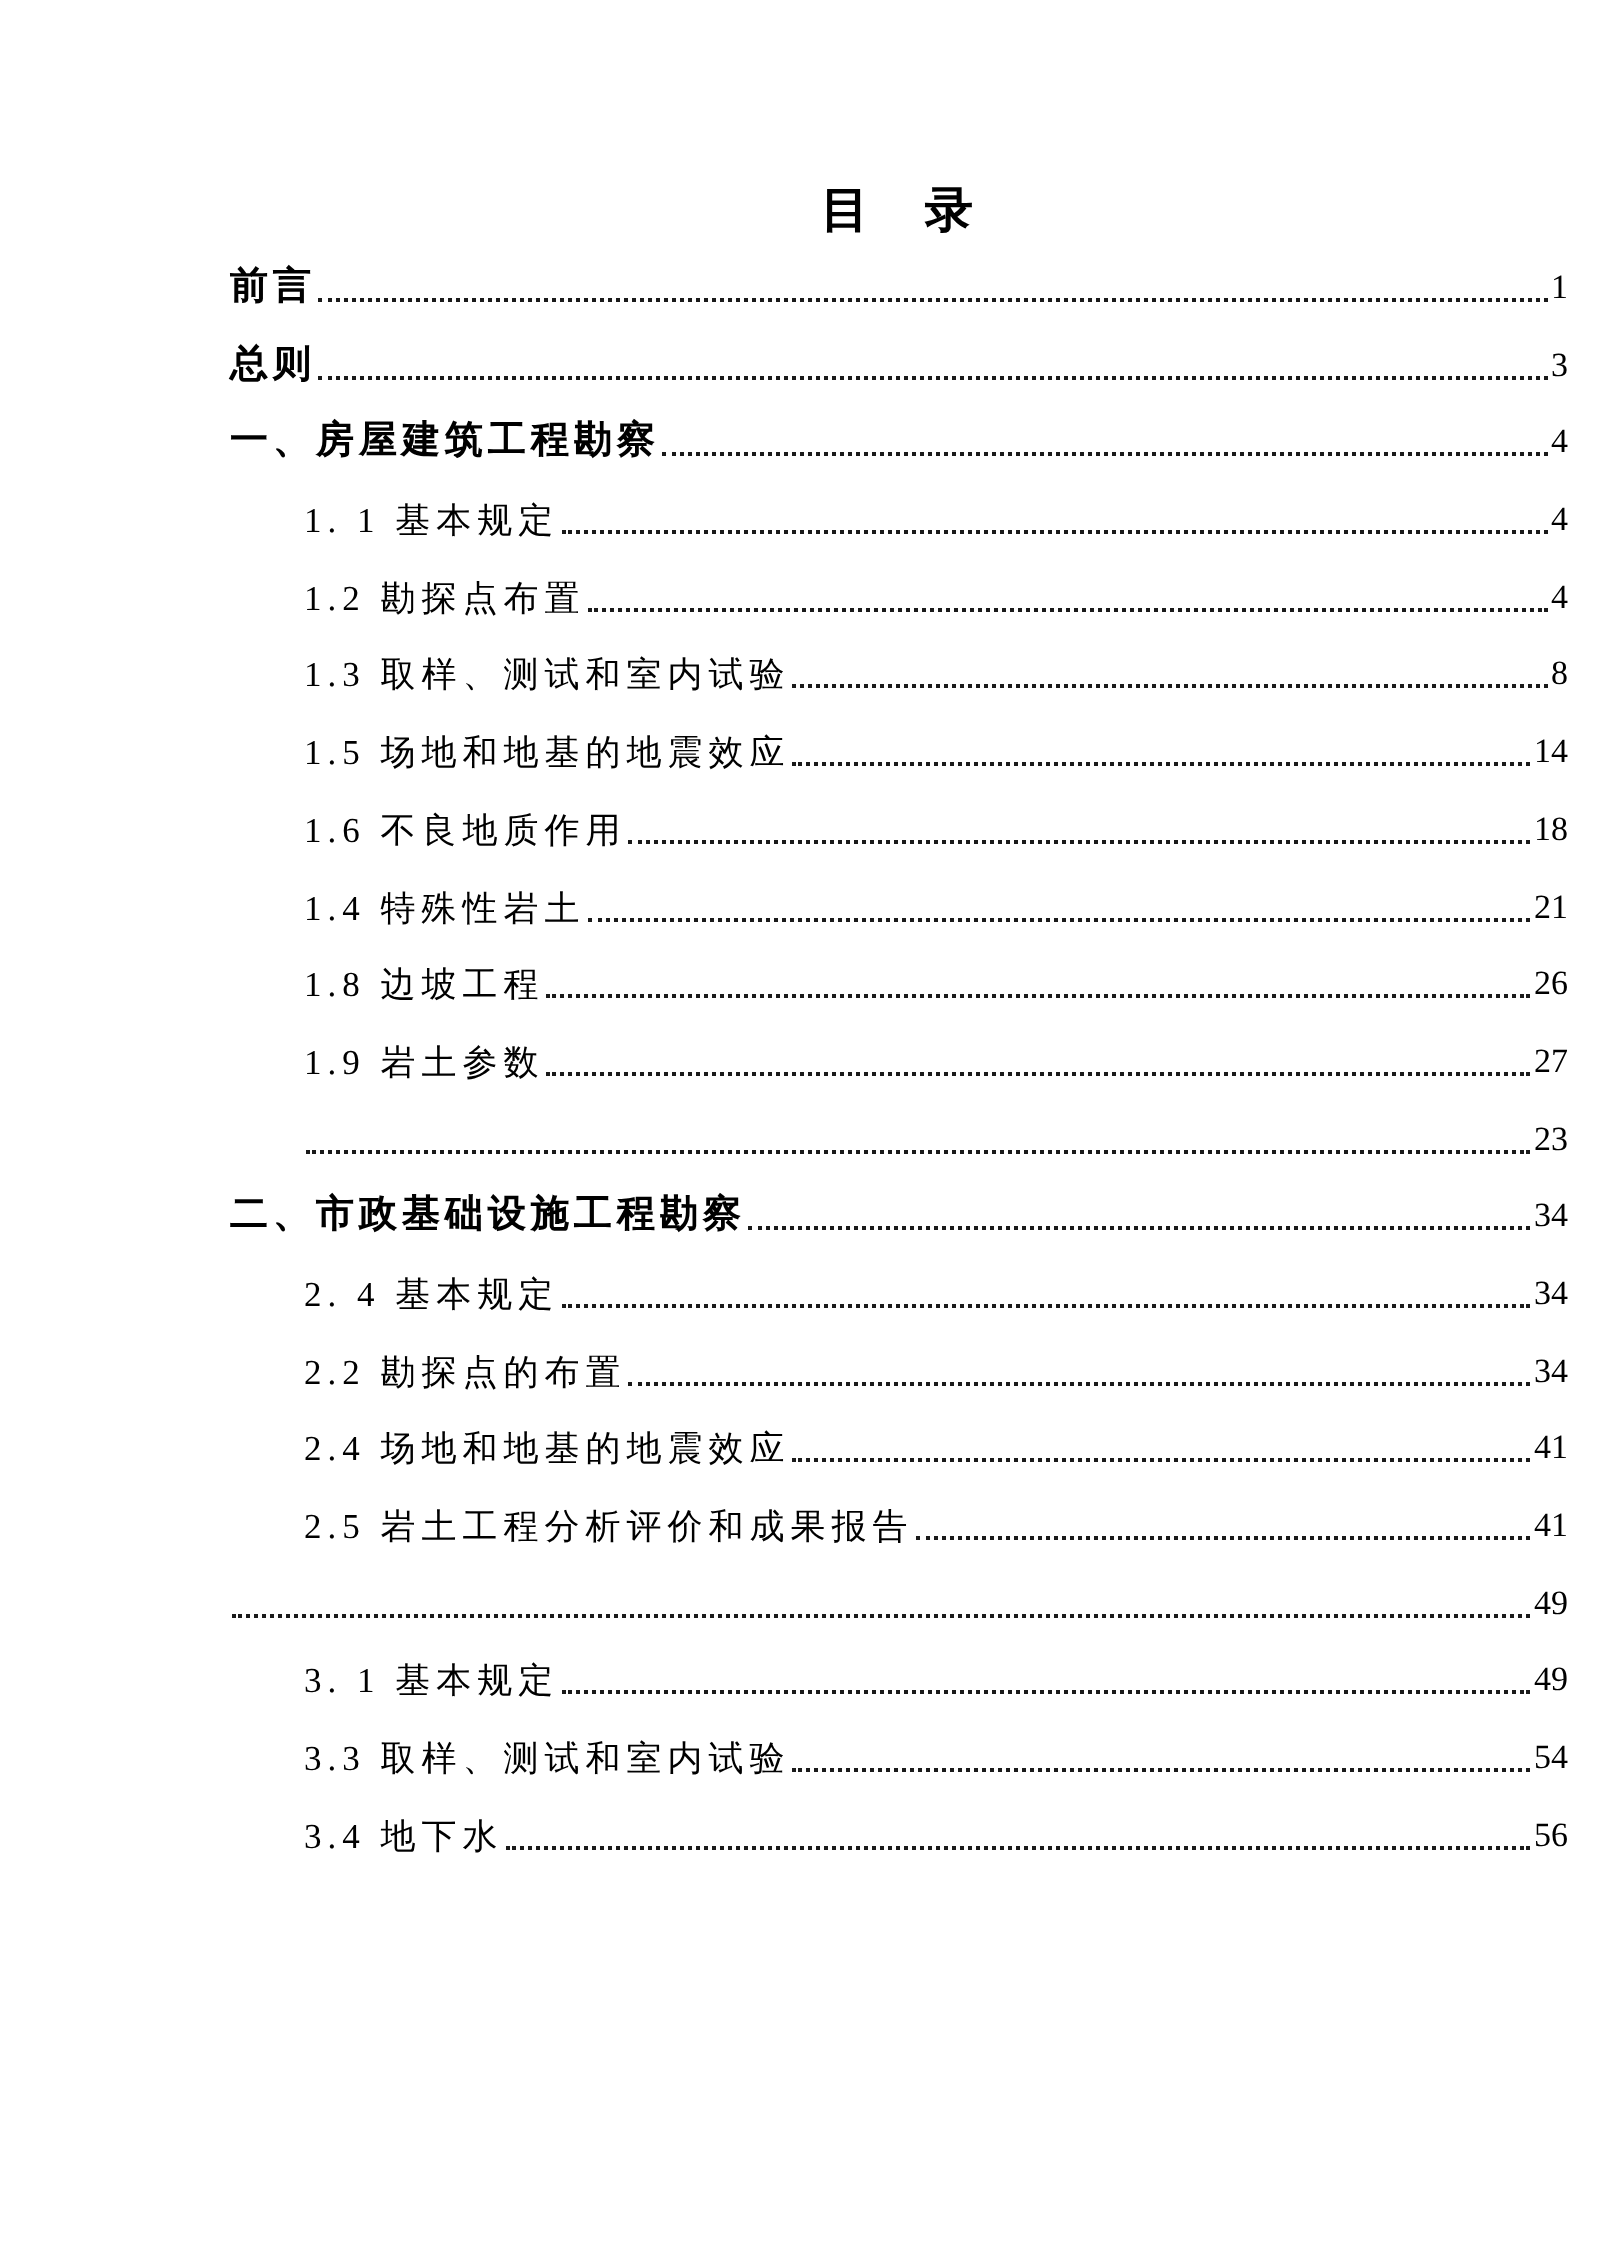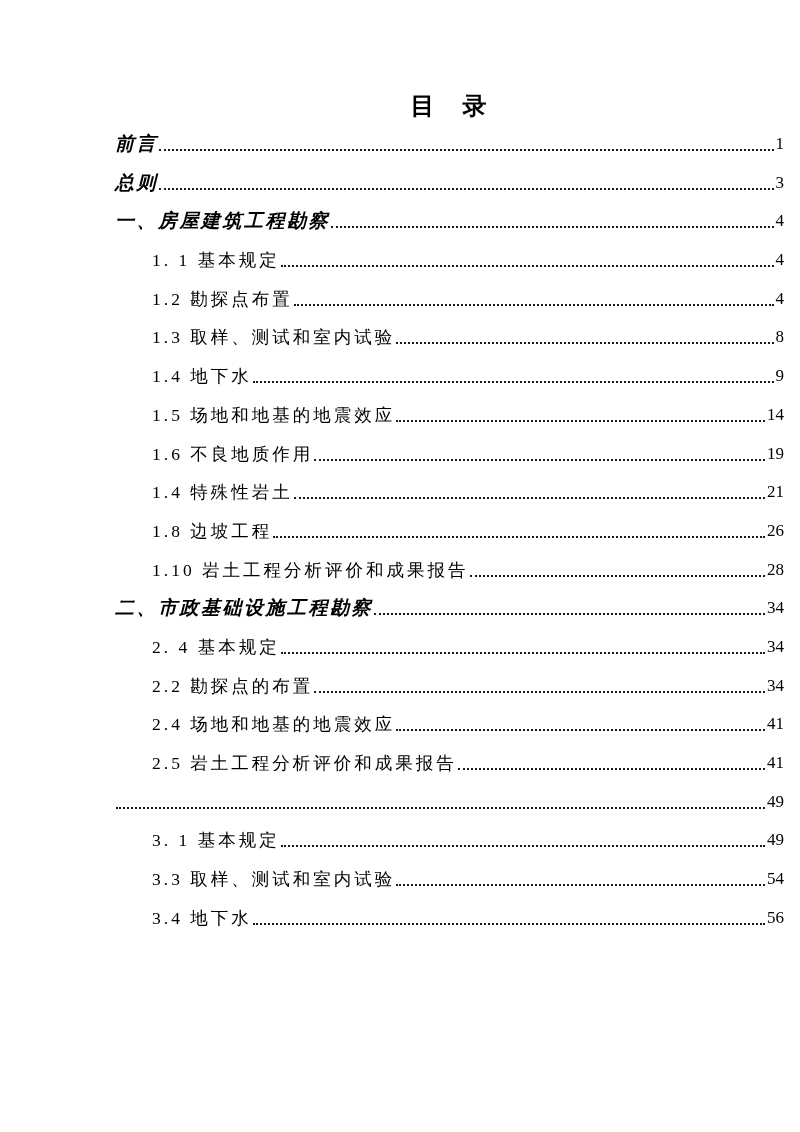--- a/index.html
+++ b/index.html
@@ -46,21 +46,20 @@
   .toc-label {
     white-space: nowrap;
     font-size: 17.5px;
     line-height: 22px;
     letter-spacing: 3px;
   }
   .toc-row.lv0 .toc-label {
     font-weight: bold;
     font-size: 19px;
     letter-spacing: 2.5px;
-    font-style: italic;
   }
   .leader {
     flex: 1 1 auto;
     min-width: 16px;
     height: 0;
     border-bottom: 2px dotted #1a1a1a;
     margin: 0 2px 4px 1px;
   }
   .page-num {
     white-space: nowrap;
@@ -101,48 +100,47 @@
     <span class="toc-label">1.2 勘探点布置</span>
     <span class="leader"></span>
     <span class="page-num">4</span>
   </div>
       <div class="toc-row lv1">
     <span class="toc-label">1.3 取样、测试和室内试验</span>
     <span class="leader"></span>
     <span class="page-num">8</span>
   </div>
       <div class="toc-row lv1">
-    <span class="toc-label">1.4 地下水</span>
-    <span class="leader"></span>
-    <span class="page-num">9</span>
-  </div>
-      <div class="toc-row lv1">
     <span class="toc-label">1.5 场地和地基的地震效应</span>
     <span class="leader"></span>
     <span class="page-num">14</span>
   </div>
       <div class="toc-row lv1">
     <span class="toc-label">1.6 不良地质作用</span>
     <span class="leader"></span>
-    <span class="page-num">19</span>
+    <span class="page-num">18</span>
   </div>
       <div class="toc-row lv1">
     <span class="toc-label">1.4 特殊性岩土</span>
     <span class="leader"></span>
     <span class="page-num">21</span>
   </div>
       <div class="toc-row lv1">
     <span class="toc-label">1.8 边坡工程</span>
     <span class="leader"></span>
     <span class="page-num">26</span>
   </div>
       <div class="toc-row lv1">
-    <span class="toc-label">1.10 岩土工程分析评价和成果报告</span>
+    <span class="toc-label">1.9 岩土参数</span>
     <span class="leader"></span>
-    <span class="page-num">28</span>
+    <span class="page-num">27</span>
+  </div>
+      <div class="toc-row lv1">
+    <span class="leader"></span>
+    <span class="page-num">23</span>
   </div>
       <div class="toc-row lv0">
     <span class="toc-label">二、市政基础设施工程勘察</span>
     <span class="leader"></span>
     <span class="page-num">34</span>
   </div>
       <div class="toc-row lv1">
     <span class="toc-label">2. 4 基本规定</span>
     <span class="leader"></span>
     <span class="page-num">34</span>

